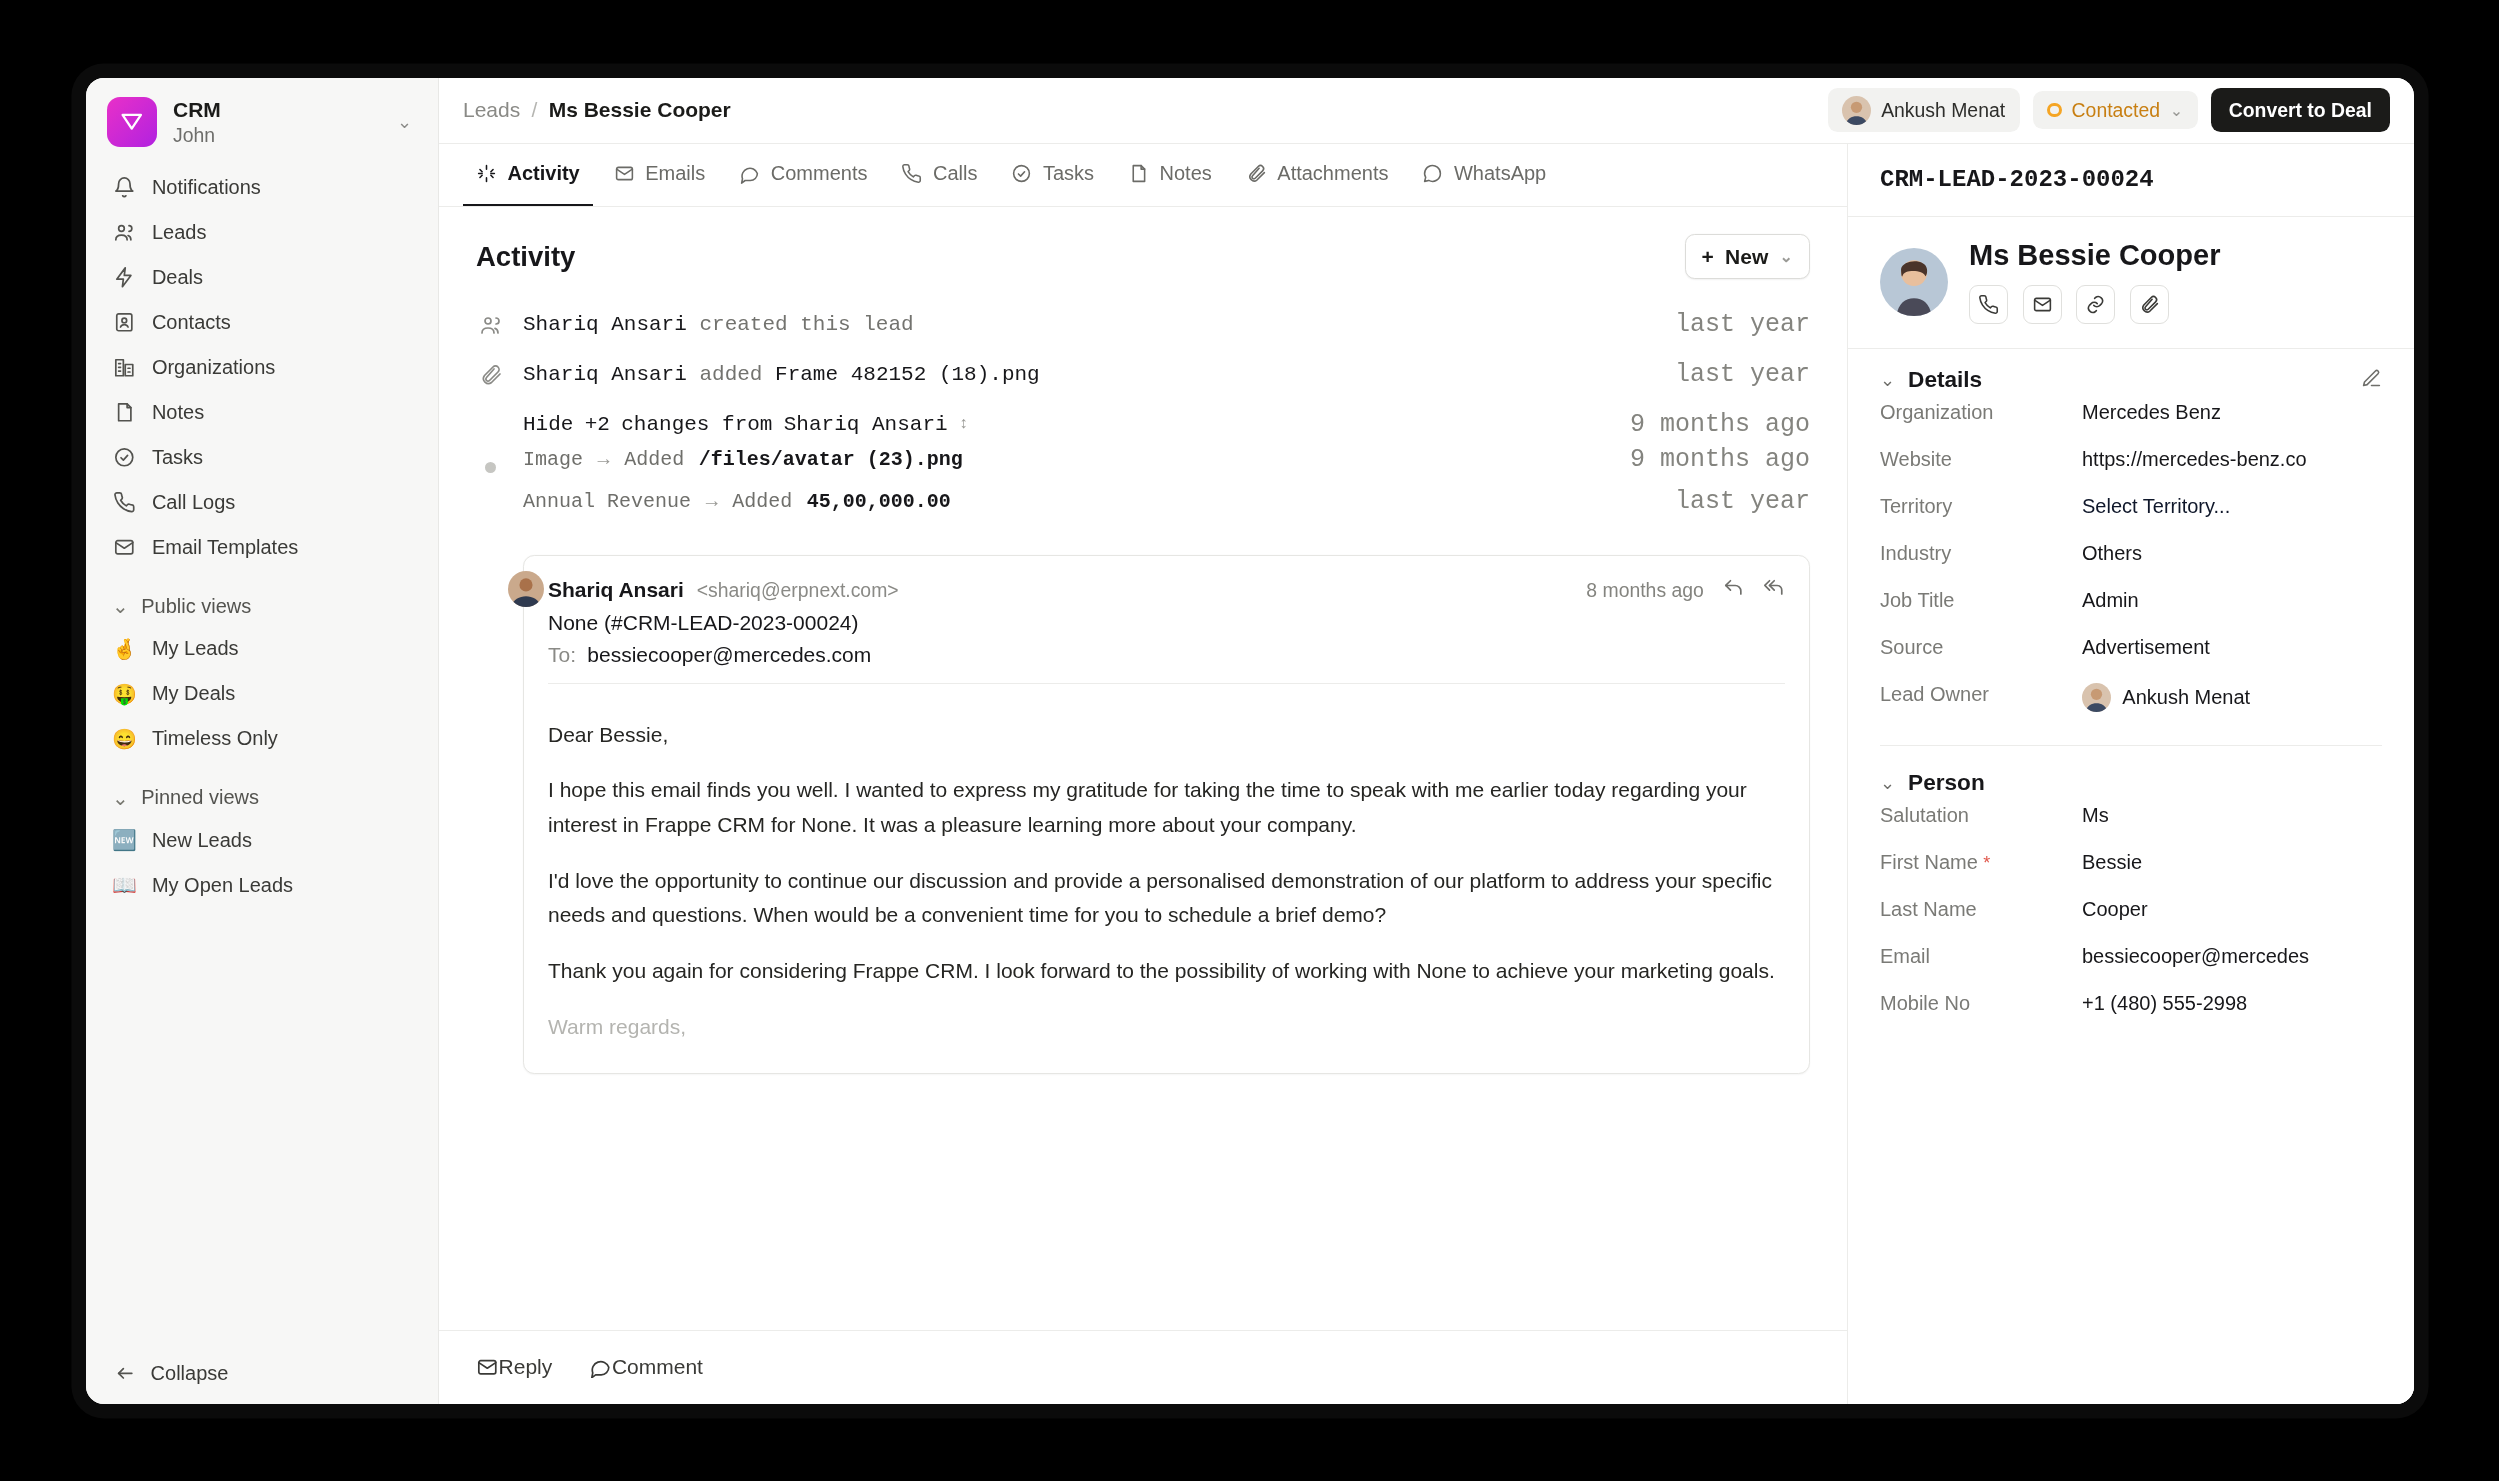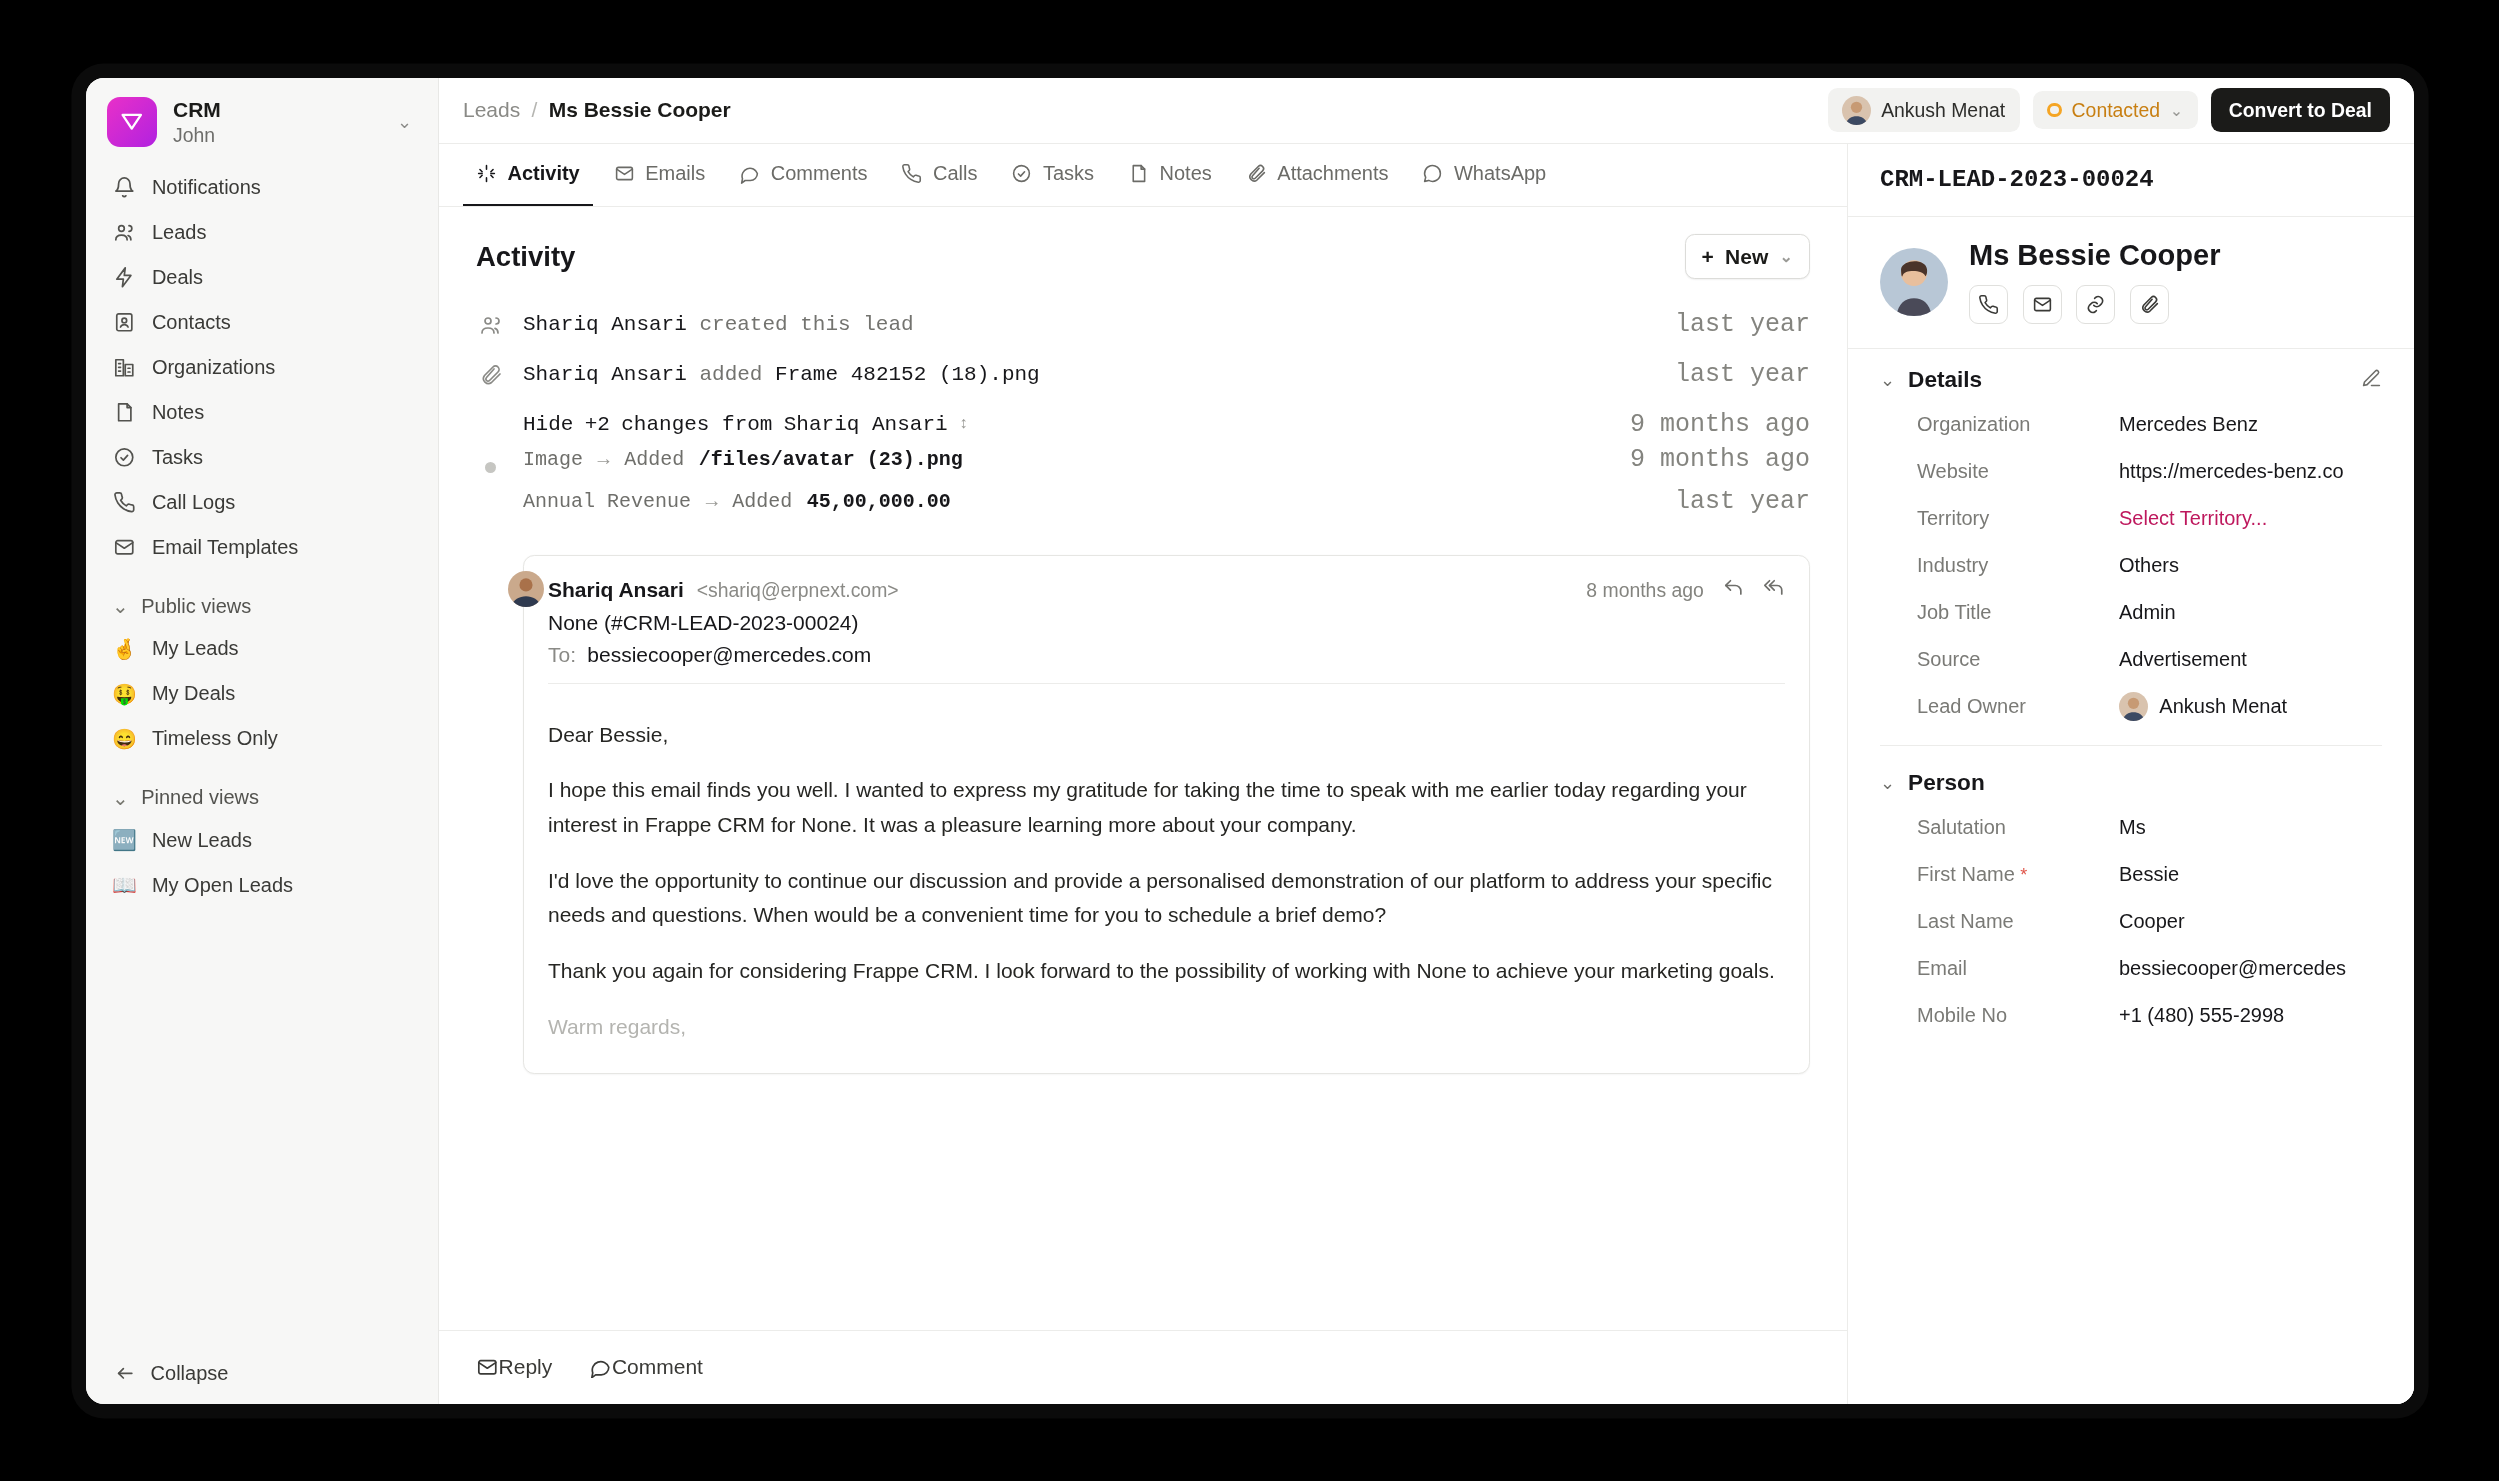--- a/index.html
+++ b/index.html
@@ -168,24 +168,24 @@
   .rp-act { width: 39px; height: 39px; border: 0.8px solid #e0e0dd; border-radius: 9px; display:flex; align-items:center; justify-content:center; cursor:pointer; background:#fff; }
   .rp-act svg { width: 21px; height: 21px; color:#3a3a37; }
 
   .section { padding: 18px 32px 6.5px 32px; }
   .section-head { display: flex; align-items: center; gap: 13px; padding-bottom: 8px; }
   .section-title { font-size: 22.6px; font-weight: 700; color: #17171a; }
   .section-head .chev { color: #6e6e6a; font-size: 18px; }
   .section-edit { margin-left: auto; color: #6e6e6a; cursor: pointer; }
   .section-edit svg { width: 21px; height: 21px; }
 
-  .frow { display: flex; align-items: center; min-height: 47px; margin-left: 37px; }
+  .frow { display: flex; align-items: flex-start; min-height: 47px; }
   .flabel { width: 202px; flex: 0 0 202px; font-size: 20px; color: #7a7a76; }
   .fvalue { font-size: 20px; color: #17171a; display:flex; align-items:center; gap:11.3px; overflow:hidden; white-space:nowrap; }
-  .fvalue.placeholder { color: #be185d; }
+  .fvalue.placeholder { color: #0f172a; }
   .req { color: #e0564a; font-size: 18px; }
   .section-sep { height: 0.8px; background: #ececea; margin: 14.6px 0 0 0; }
 
   .face { width:100%; height:100%; display:block; }
 </style>
 </head>
 <body>
 
 <div class="device">
 

